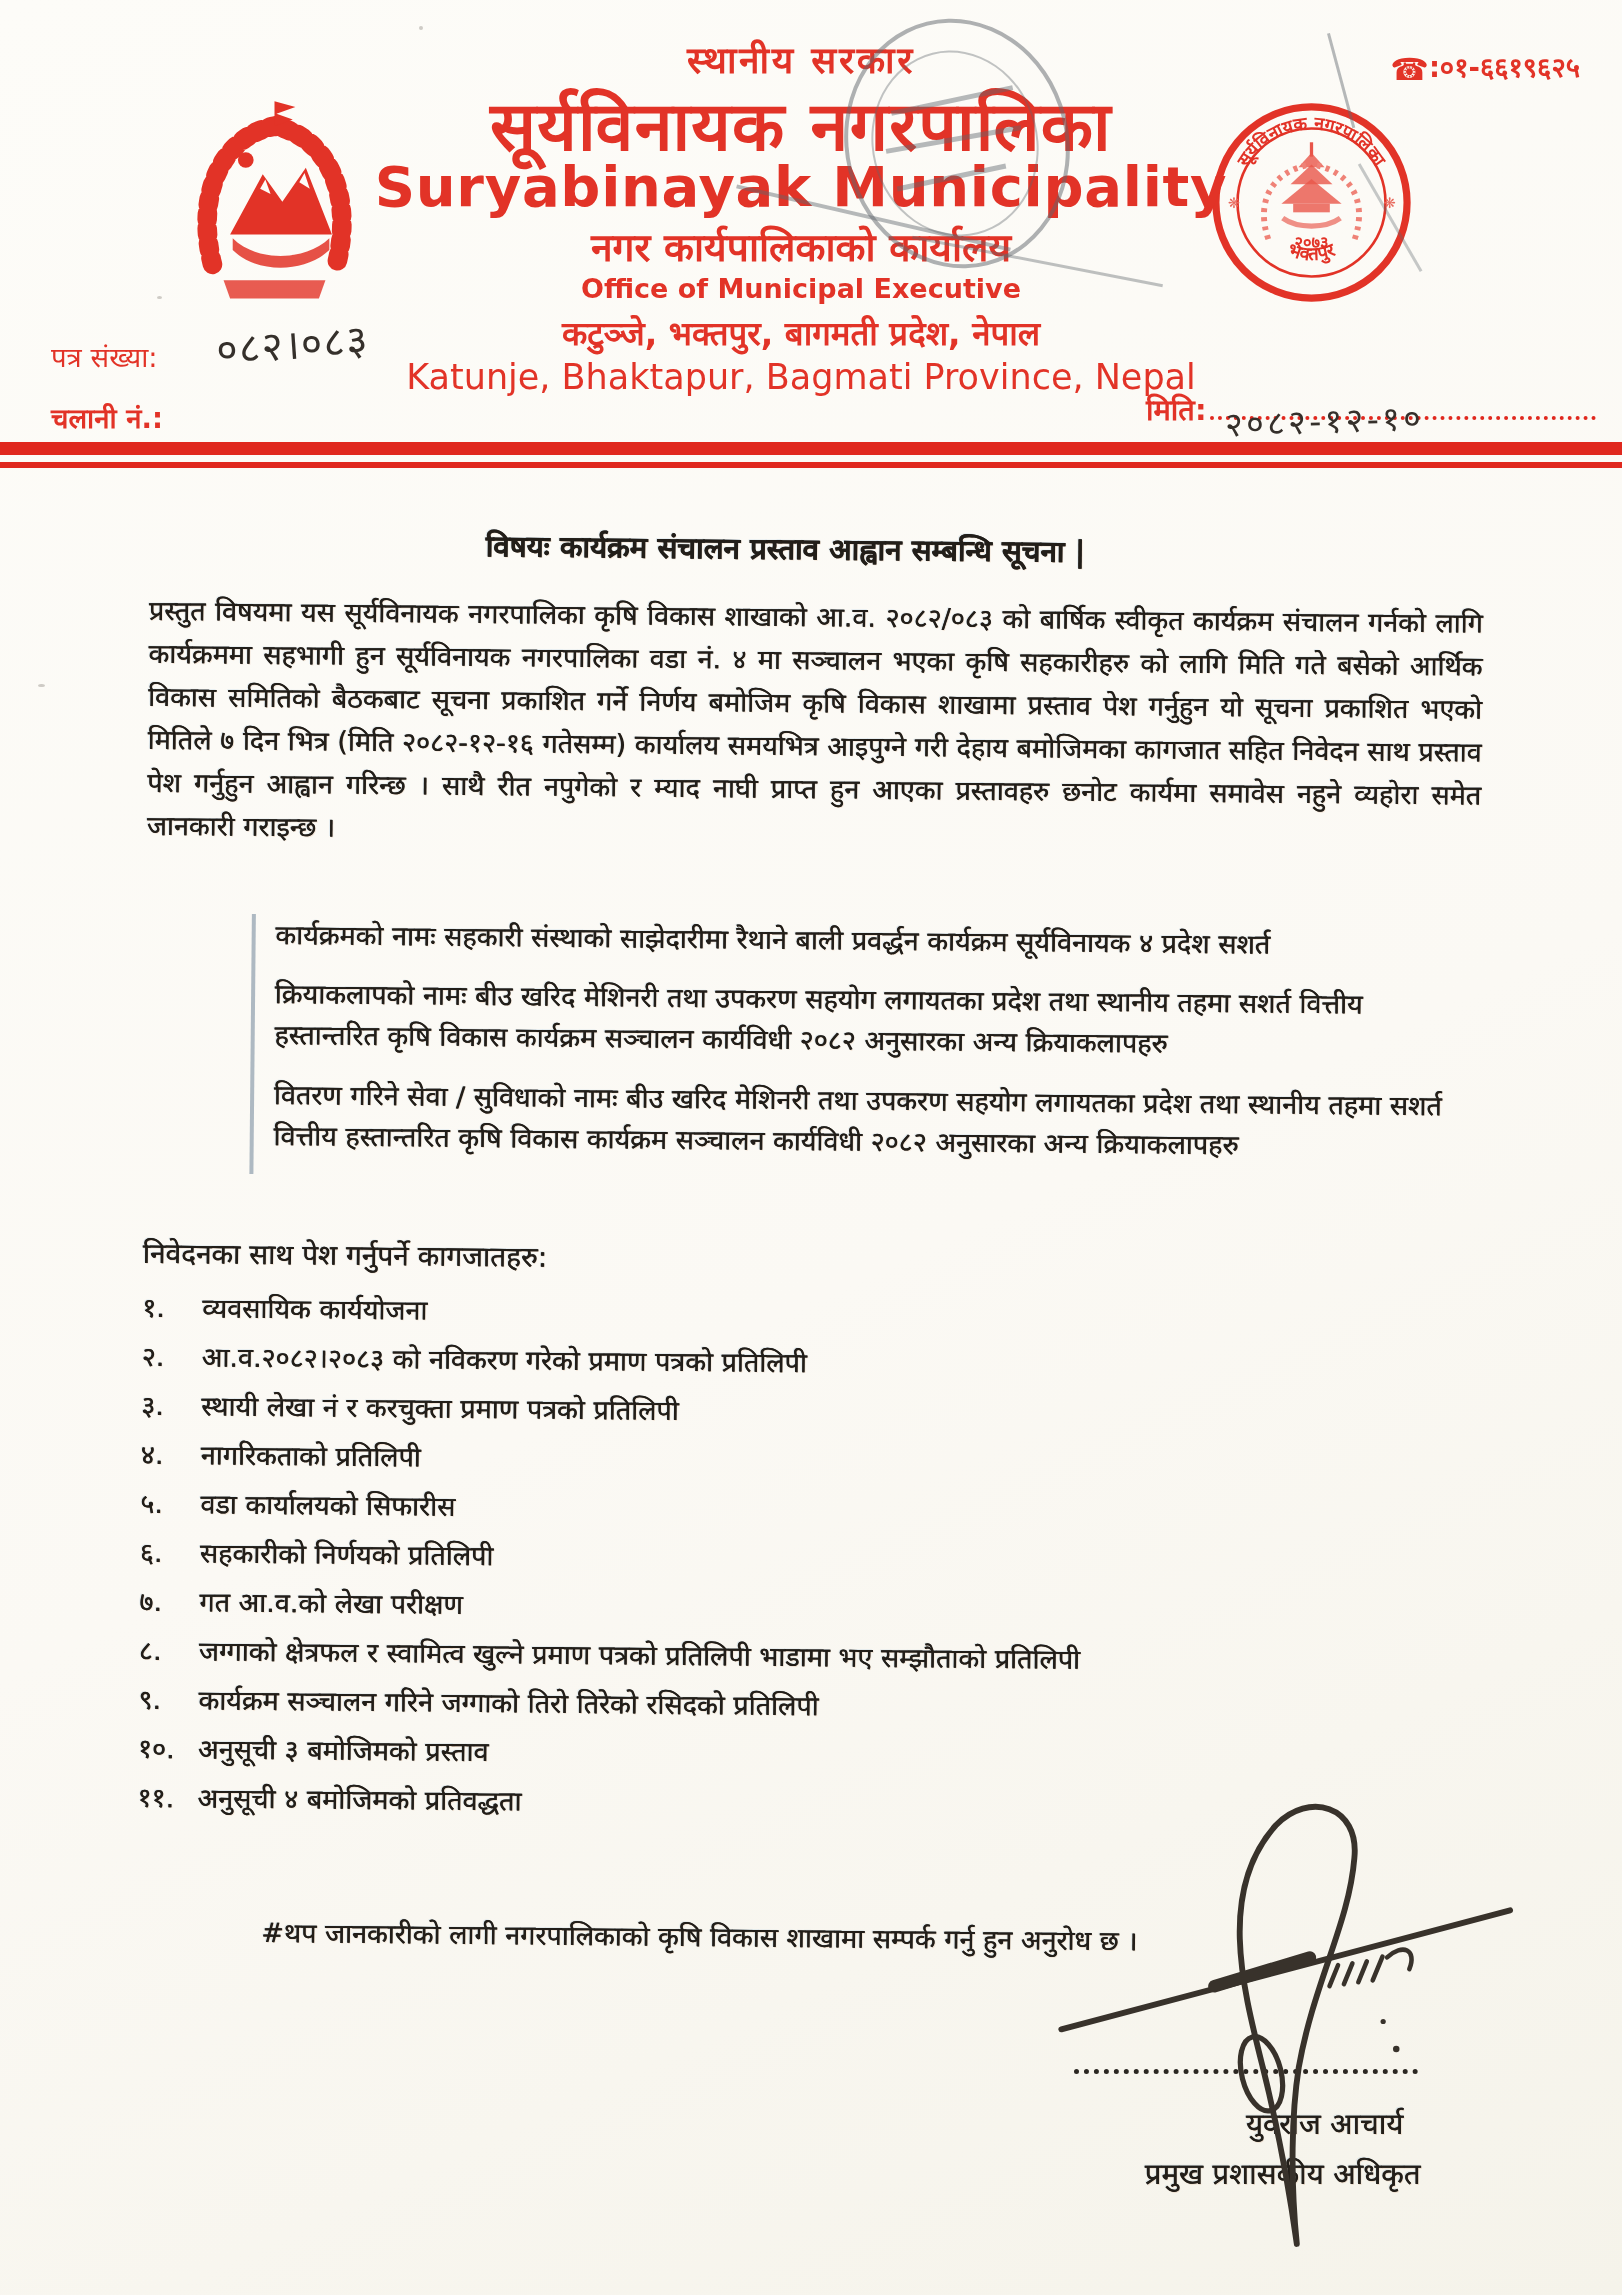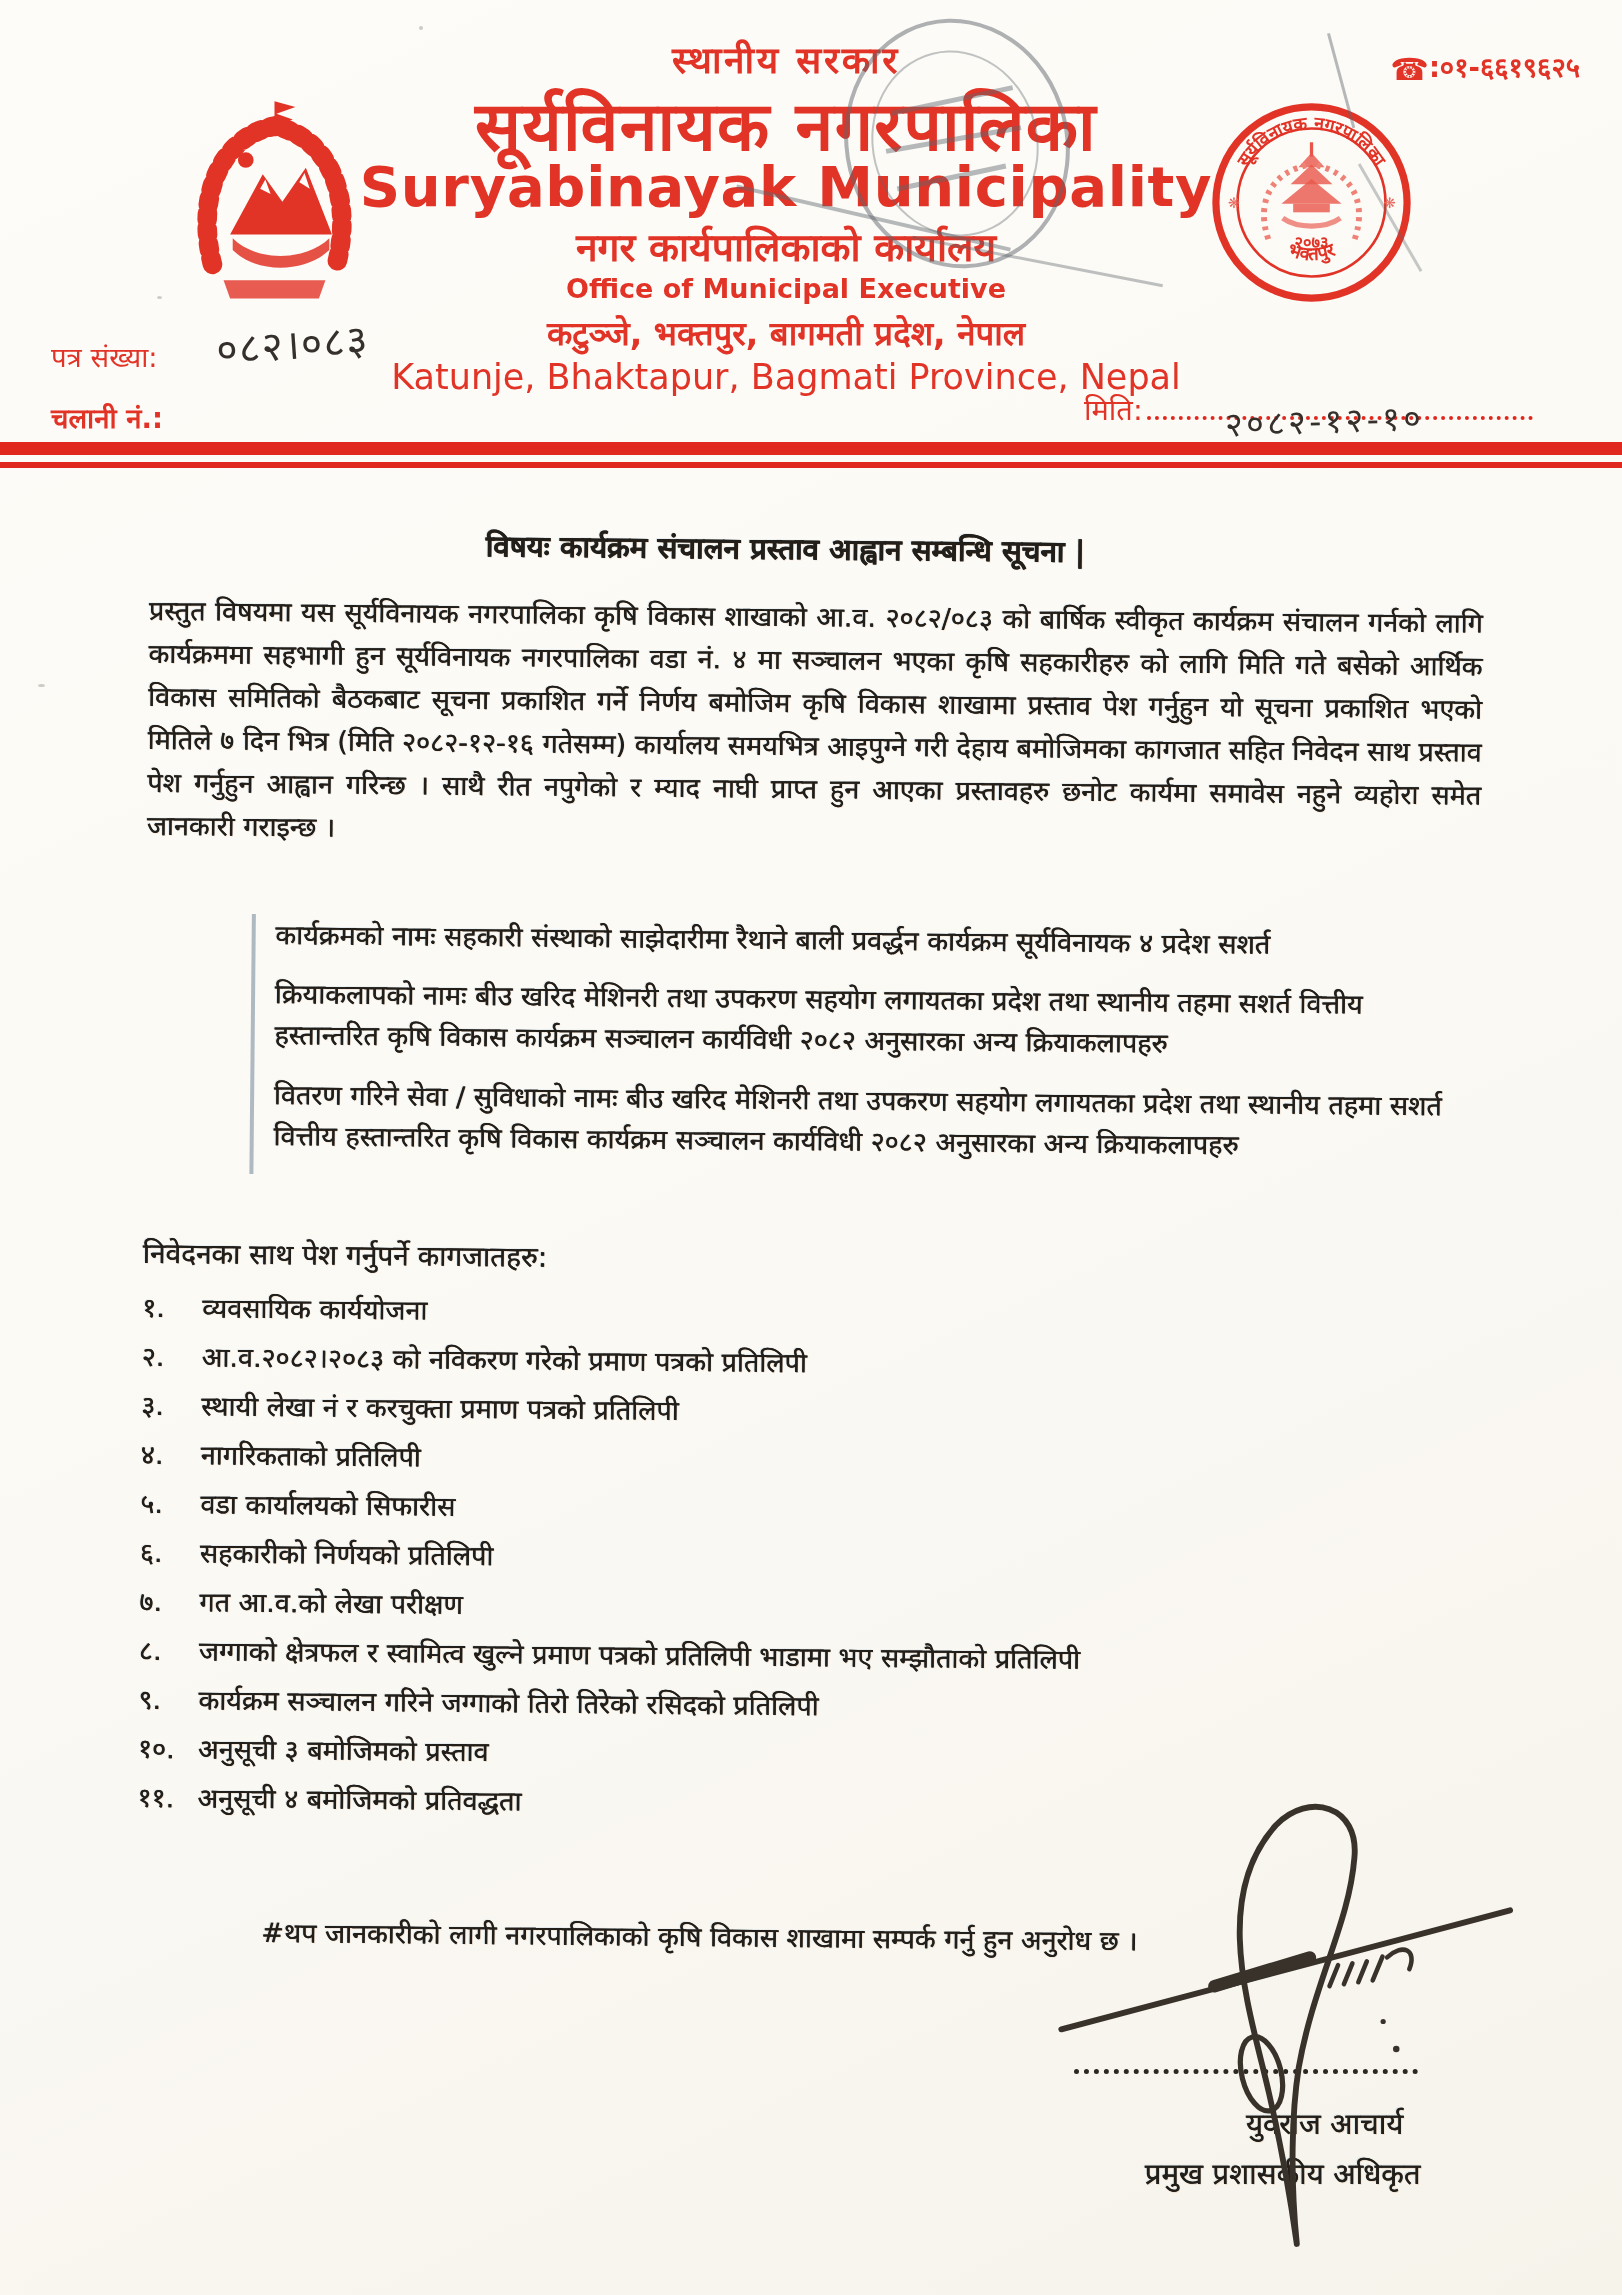--- a/index.html
+++ b/index.html
@@ -3,34 +3,34 @@
 <meta charset="utf-8">
 <style>
   html,body{margin:0;padding:0;background:#e7e4dd;}
   .page{
     position:relative;width:1623px;height:2295px;overflow:hidden;
     background:linear-gradient(155deg,#fdfcf8 0%,#fbf9f4 55%,#f5f3ea 100%);
     font-family:"DejaVu Sans","Liberation Sans",sans-serif;
     color:#221e19;
   }
   
-  .hdr-text{position:absolute;left:256px;top:0;width:1060px;text-align:center;color:#e23327;}
+  .hdr-text{position:absolute;left:271px;top:0;width:1060px;text-align:center;color:#e23327;}
   .local-govt{margin-top:33px;font-size:37px;font-weight:bold;letter-spacing:2.6px;}
   .title-np{margin-top:6.5px;font-size:68px;font-weight:bold;letter-spacing:1.3px;line-height:1.05;}
   .title-en{margin-top:-2.6px;font-size:56px;font-weight:bold;letter-spacing:0.7px;line-height:1.0;}
   .office-np{margin-top:3.9px;font-size:39px;font-weight:bold;}
   .office-en{margin-top:1.3px;font-size:27px;font-weight:bold;}
   .addr-np{margin-top:5.2px;font-size:33px;font-weight:bold;}
   .addr-en{margin-top:2.6px;font-size:35px;}
   .phone{position:absolute;top:48px;right:43px;font-size:27.5px;font-weight:bold;color:#e23327;white-space:nowrap;text-align:center;}
   .phone .ph-ic{font-size:31px;vertical-align:-2.6px;}
   .letter-no{position:absolute;left:51px;top:338px;font-size:27.5px;font-weight:normal;color:#e23327;}
   .letter-no-value{position:absolute;left:216px;top:315px;font-size:41px;color:#35302b;transform:rotate(-4deg);letter-spacing:1.3px;}
   .chalani{position:absolute;left:51px;top:399px;font-size:27.5px;font-weight:bold;color:#e23327;}
-  .miti{position:absolute;left:1084px;top:389px;font-size:29px;font-weight:normal;color:#e23327;white-space:nowrap;text-align:right;}
+  .miti{position:absolute;left:1146px;top:389px;font-size:29px;font-weight:bold;color:#e23327;white-space:nowrap;text-align:right;}
   .miti-dots{display:inline-block;width:386px;border-bottom:4.6px dotted #e0281e;height:22px;margin-left:3.9px;}
   .miti-value{position:absolute;left:1225px;top:397px;font-size:34px;color:#35302b;transform:rotate(-2deg);letter-spacing:3.3px;white-space:nowrap;}
   .red-rule{position:absolute;left:0;top:442px;width:1623px;}
   .red-rule .bar1{height:13px;background:#e0281e;}
   .red-rule .gap{height:7.2px;}
   .red-rule .bar2{height:5.9px;background:#e0281e;}
   .emblem-left{position:absolute;left:183px;top:96px;}
   .seal-right{position:absolute;left:1212px;top:103px;}
   
   .stamp{position:absolute;pointer-events:none;}

